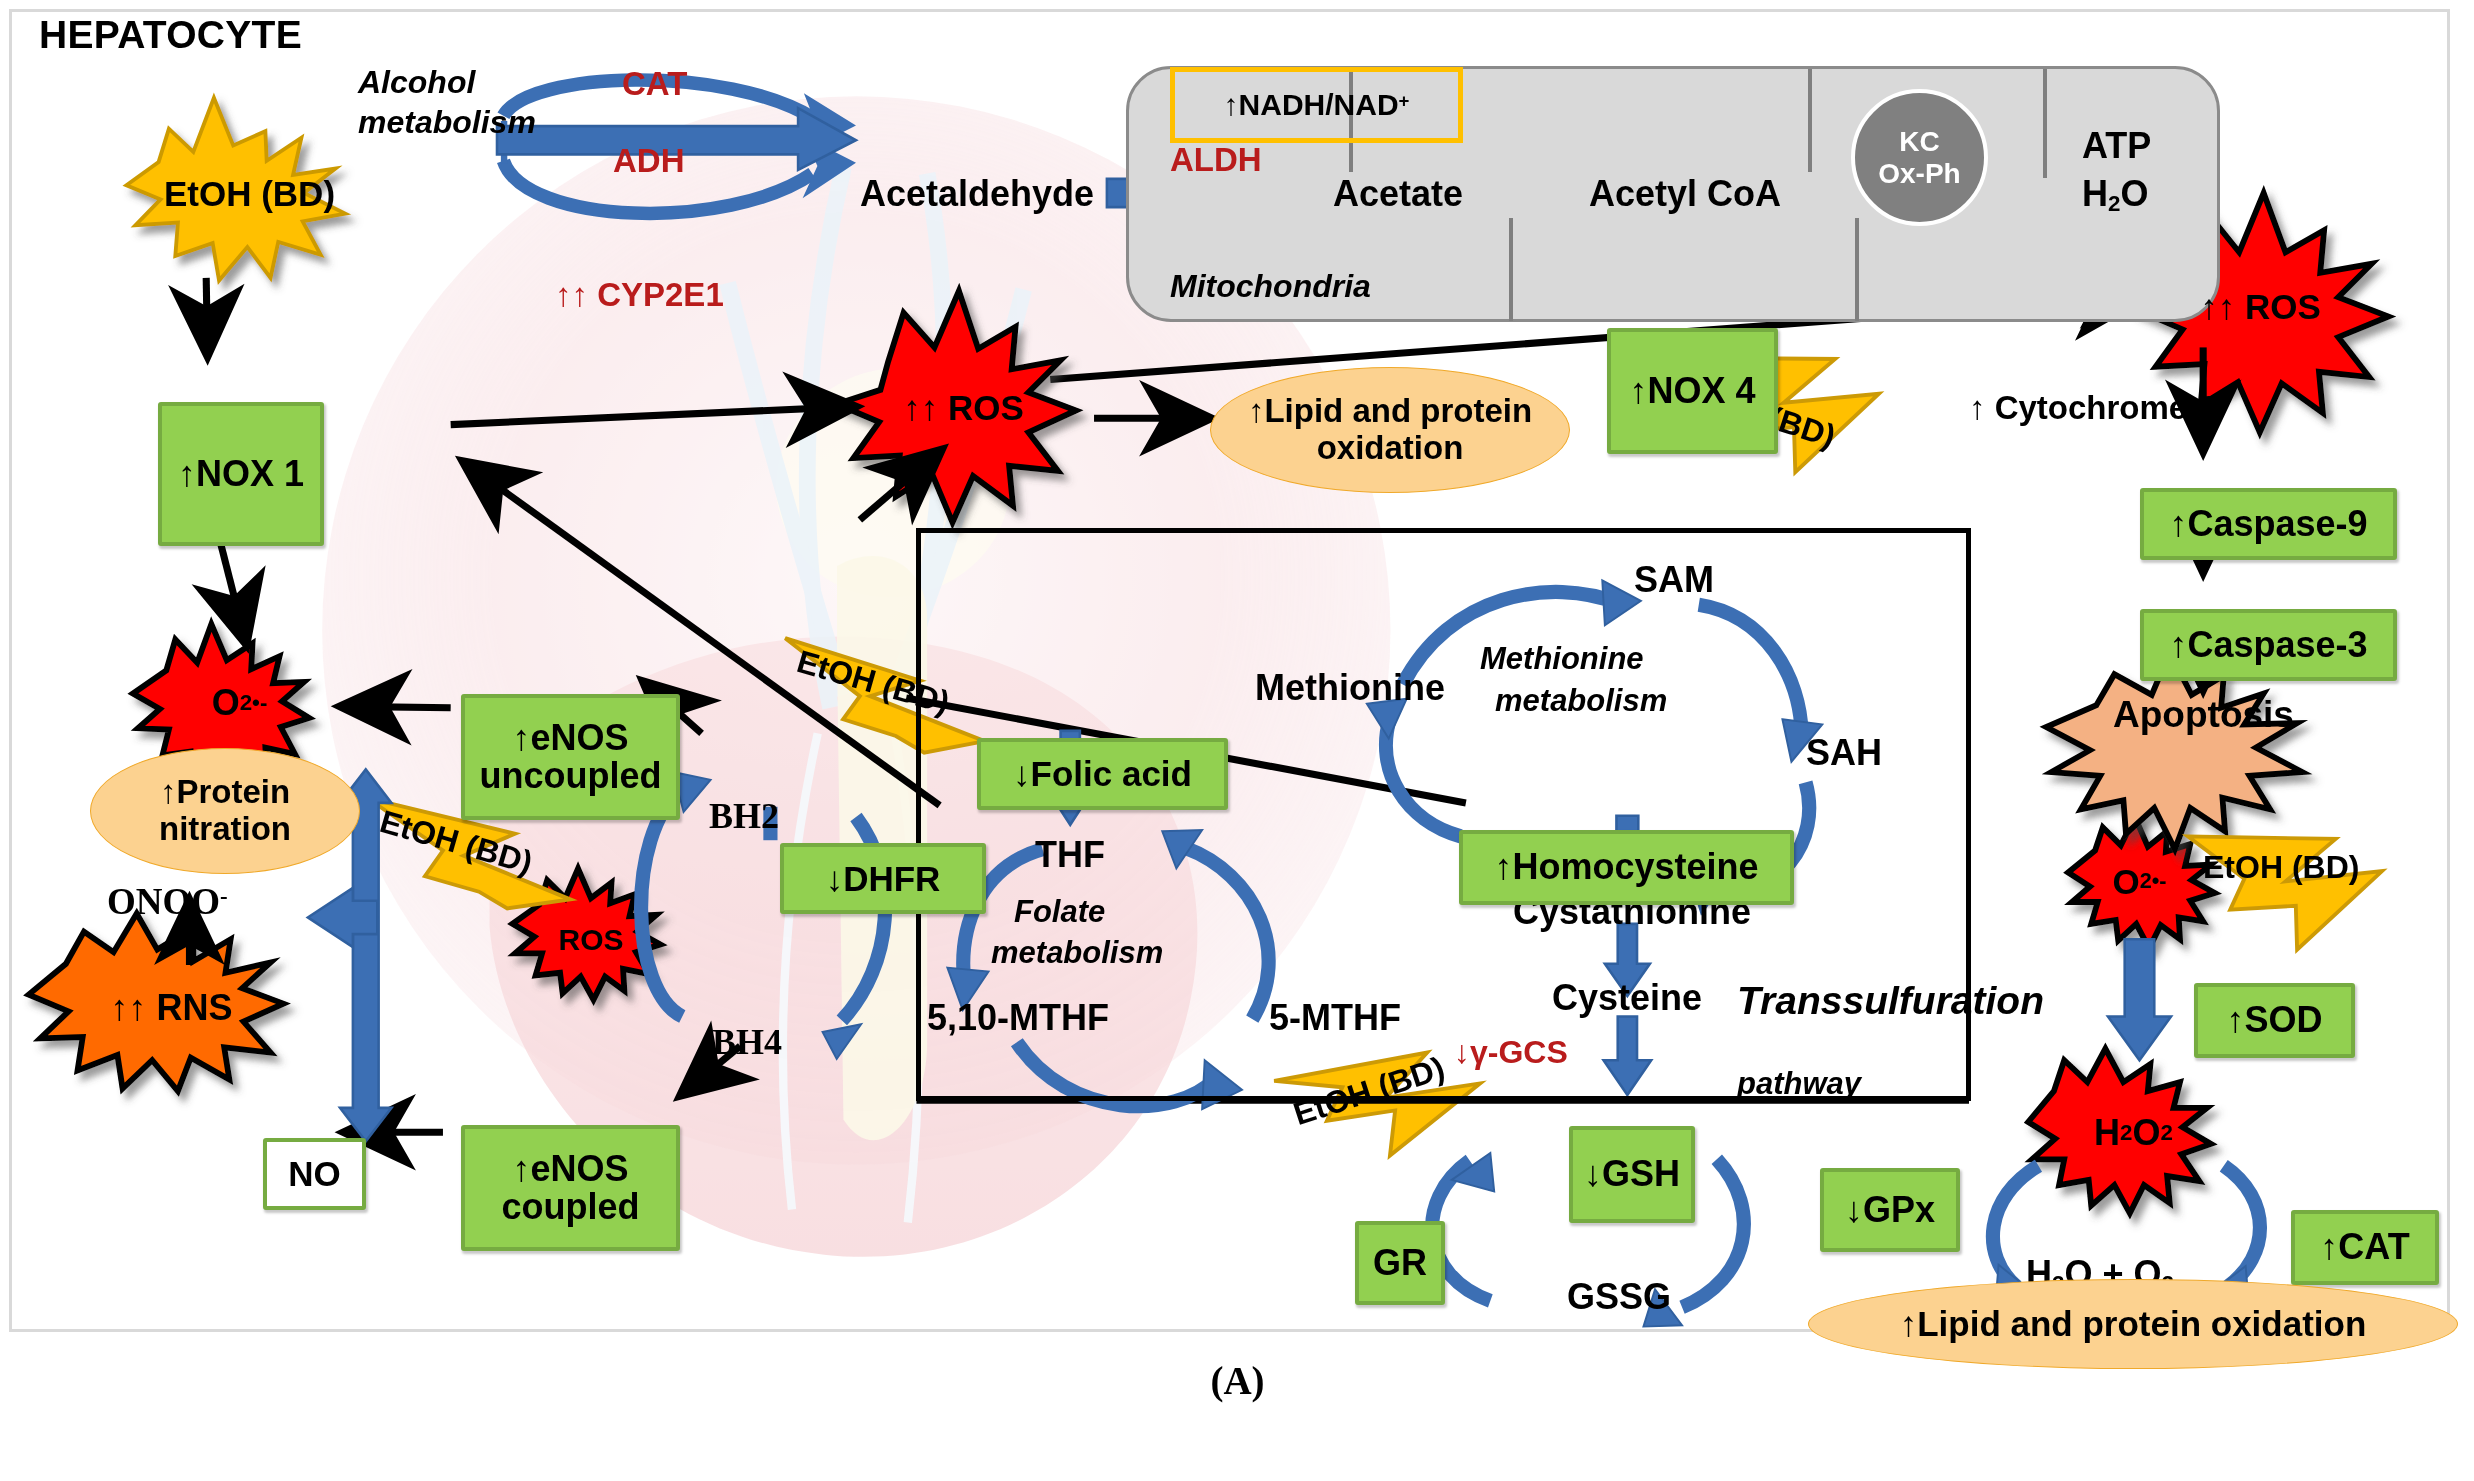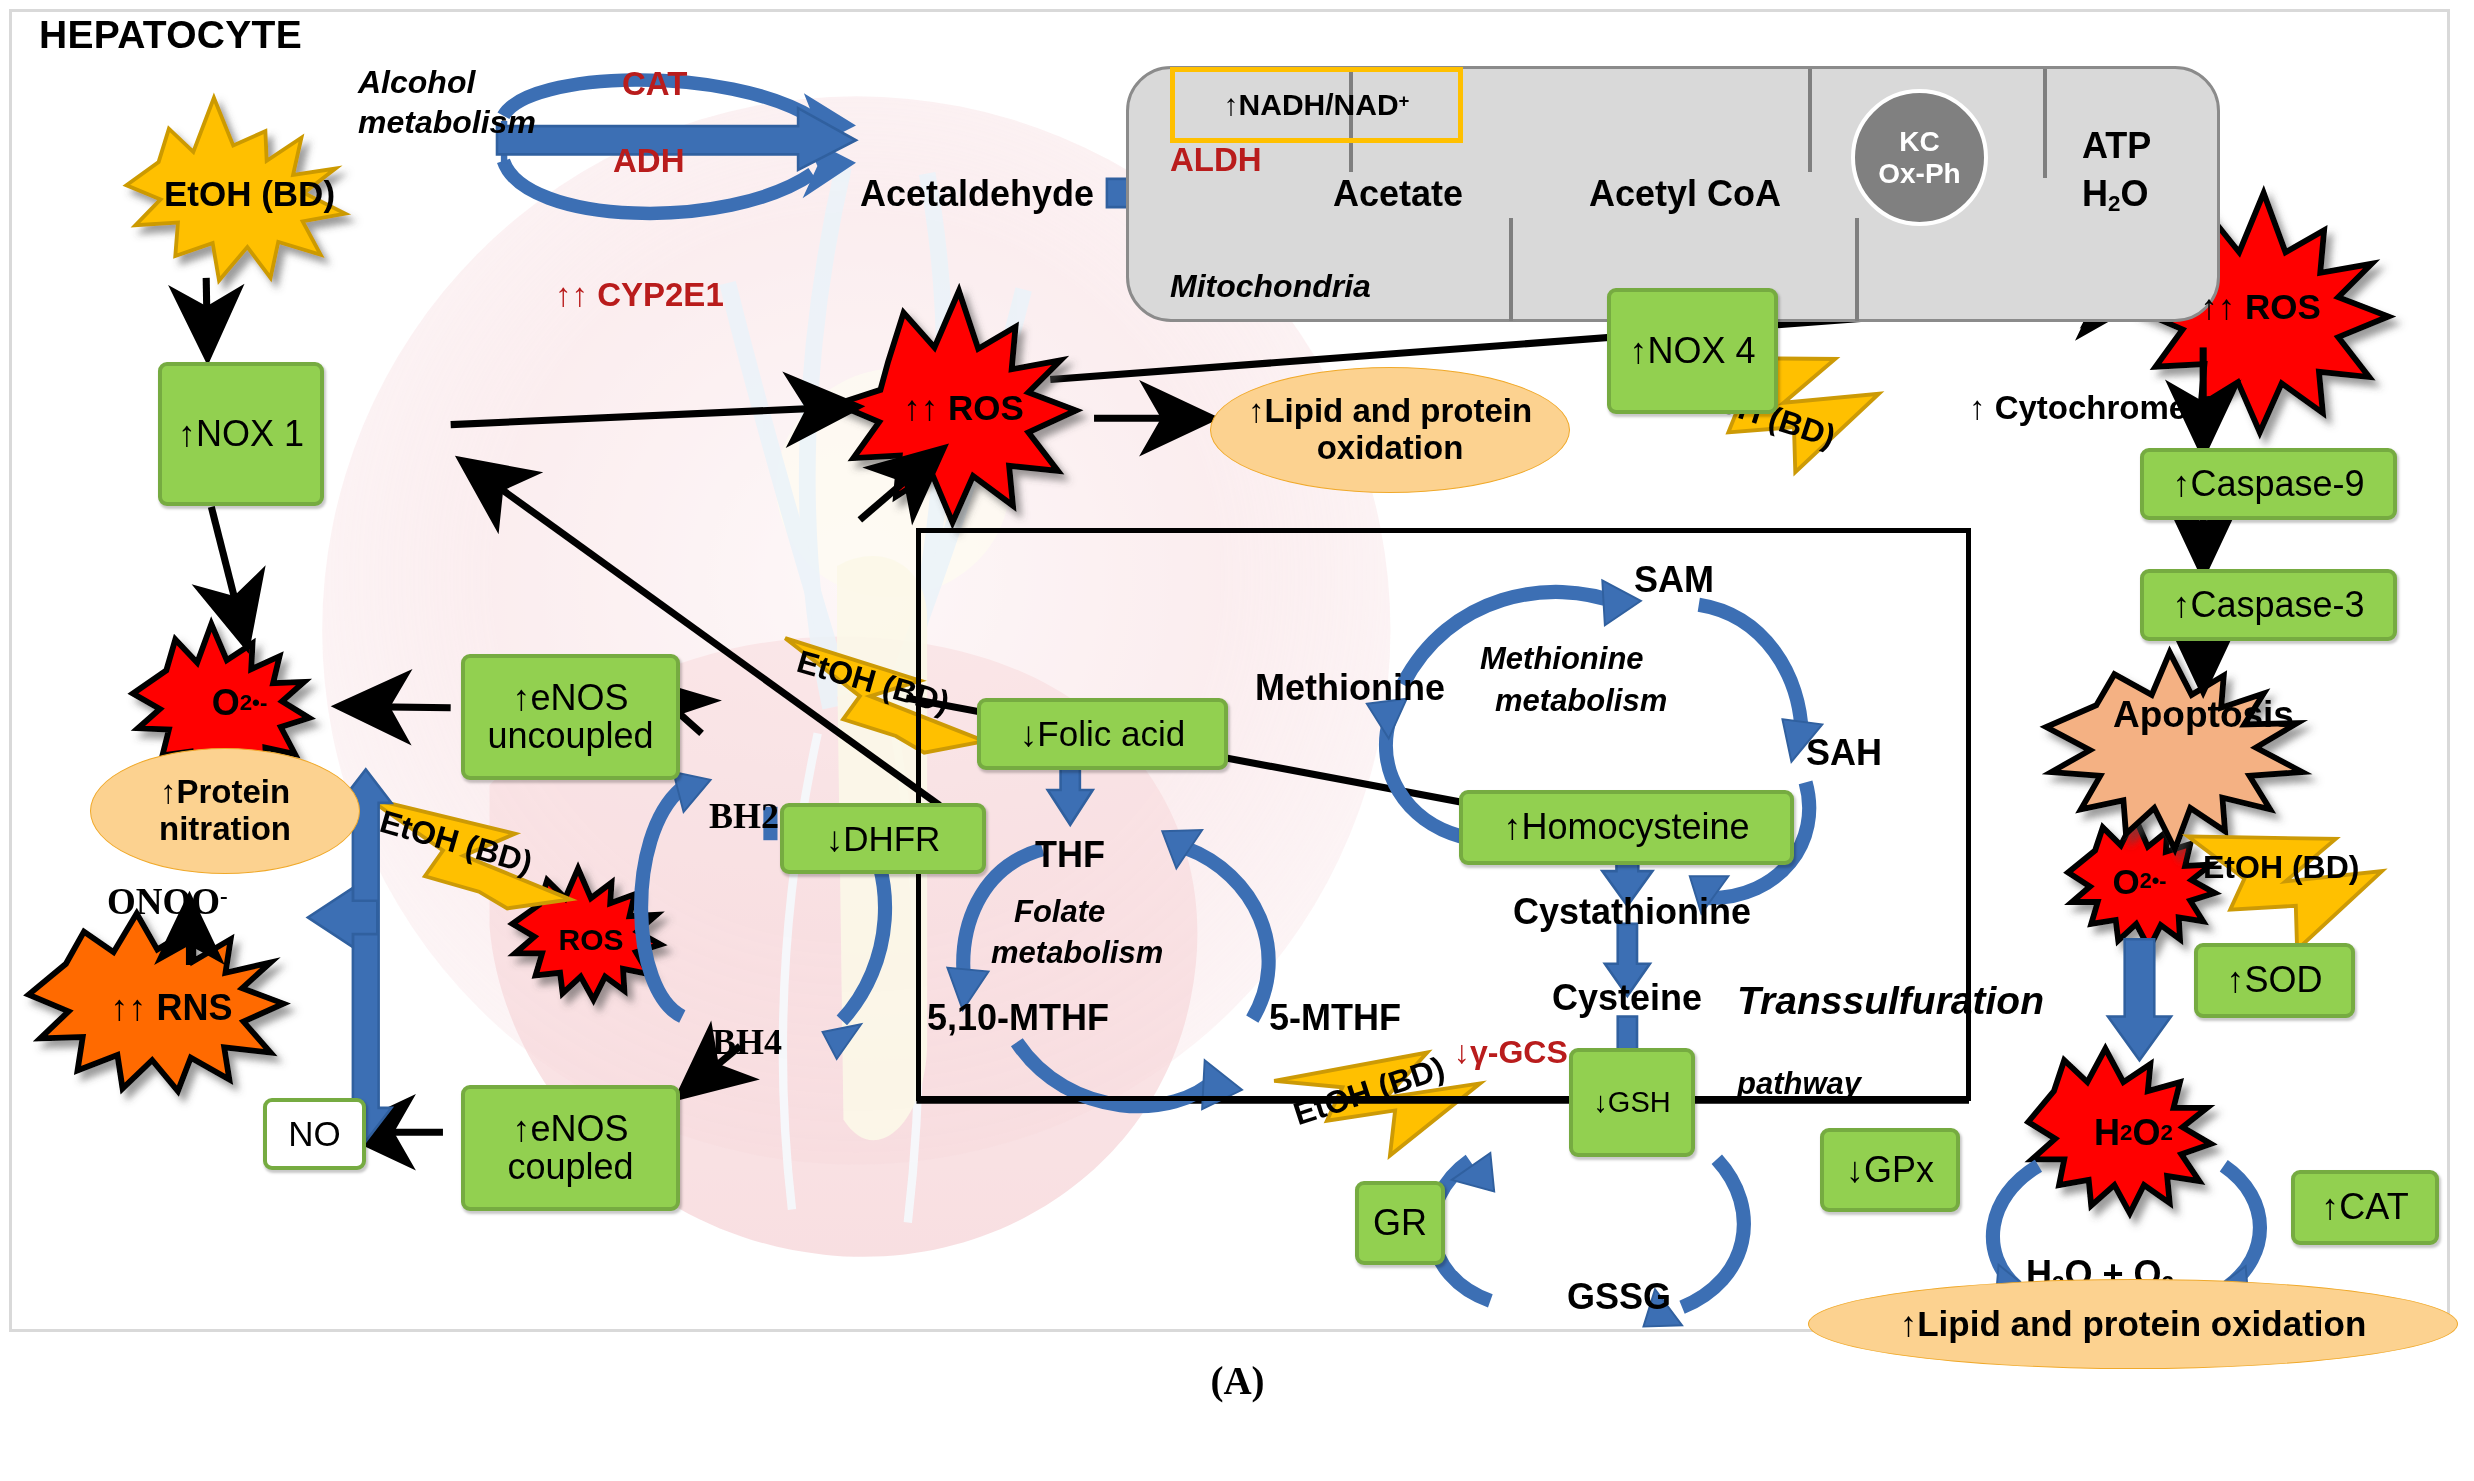--- a/index.html
+++ b/index.html
@@ -11,24 +11,24 @@
 
   
   #liverbg{position:absolute;left:277px;top:77px;width:1223px;height:1242px;opacity:.42;pointer-events:none;}
 
   .lbl{position:absolute;color:#000;font-weight:bold;white-space:nowrap;line-height:1.05;}
   .ital{font-style:italic;}
   .red{color:#b91c1c;}
   .serif{font-family:"Liberation Serif",serif;font-weight:bold;}
 
   
-  .gbox{position:absolute;background:#92d050;border:4.5px solid #76ab41;border-radius:9px;
+  .gbox{position:absolute;background:#92d050;border:4.5px solid #76ab41;border-radius:3px;
         display:flex;align-items:center;justify-content:center;text-align:center;
-        color:#000;font-weight:normal;line-height:1.06;box-shadow:1.9px 2.6px 2.6px rgba(0,0,0,.22);
-        box-sizing:border-box;padding:1.3px 6.4px;}
+        color:#000;font-weight:bold;line-height:1.06;box-shadow:1.9px 2.6px 2.6px rgba(0,0,0,.22);
+        box-sizing:border-box;padding:1.3px 6.4px;margin-top:40px;}
   .gbox.hollow{background:#ffffff;border-color:#76ab41;}
 
   
   .ell{position:absolute;background:#fcd290;border:1.9px solid #f0a92a;border-radius:50%;
        display:flex;align-items:center;justify-content:center;text-align:center;
        color:#000;font-weight:bold;line-height:1.12;box-sizing:border-box;}
 
   
   #mito{position:absolute;background:#d9d9d9;border:3.2px solid #8b8b8b;border-radius:45px;box-sizing:border-box;}
   .crista{position:absolute;background:#7f7f7f;width:3.9px;}
@@ -386,21 +386,21 @@
  </div>
 
  <div class="gbox" style="left:1459px;top:790px;width:335px;height:75px;font-size:36px;">
    <span>↑Homocysteine</span>
  </div>
 
  <div class="gbox" style="left:977px;top:698px;width:251px;height:72px;font-size:35px;">
    <span>↓Folic acid</span>
  </div>
 
- <div class="gbox" style="left:1569px;top:1048px;width:126px;height:109px;font-size:29px;">
+ <div class="gbox" style="left:1569px;top:1086px;width:126px;height:97px;font-size:36px;">
    <span>↓GSH</span>
  </div>
  <div class="gbox" style="left:1355px;top:1181px;width:90px;height:84px;font-size:36px;">
    <span>GR</span>
  </div>
  <div class="gbox" style="left:1820px;top:1128px;width:140px;height:84px;font-size:36px;">
    <span>↓GPx</span>
  </div>
 
  <div class="ell" style="left:1210px;top:367px;width:360px;height:126px;font-size:33px;flex-direction:column;">

